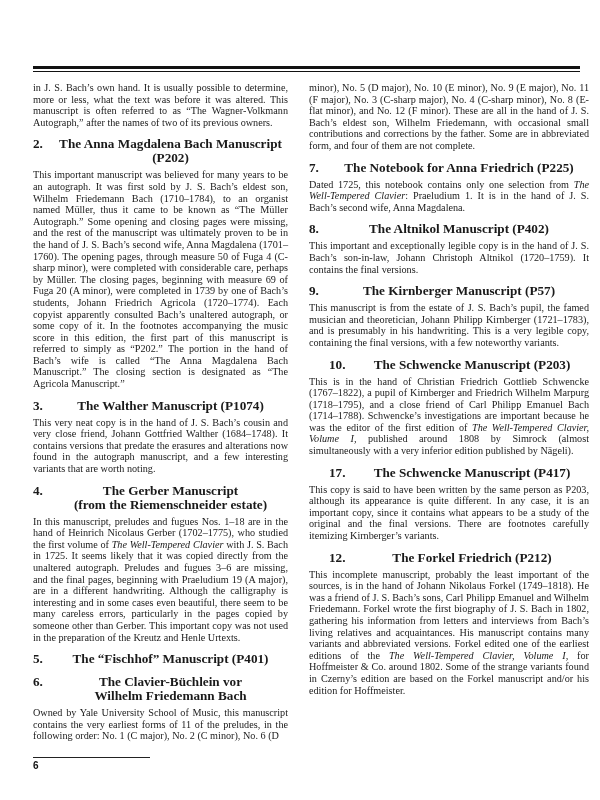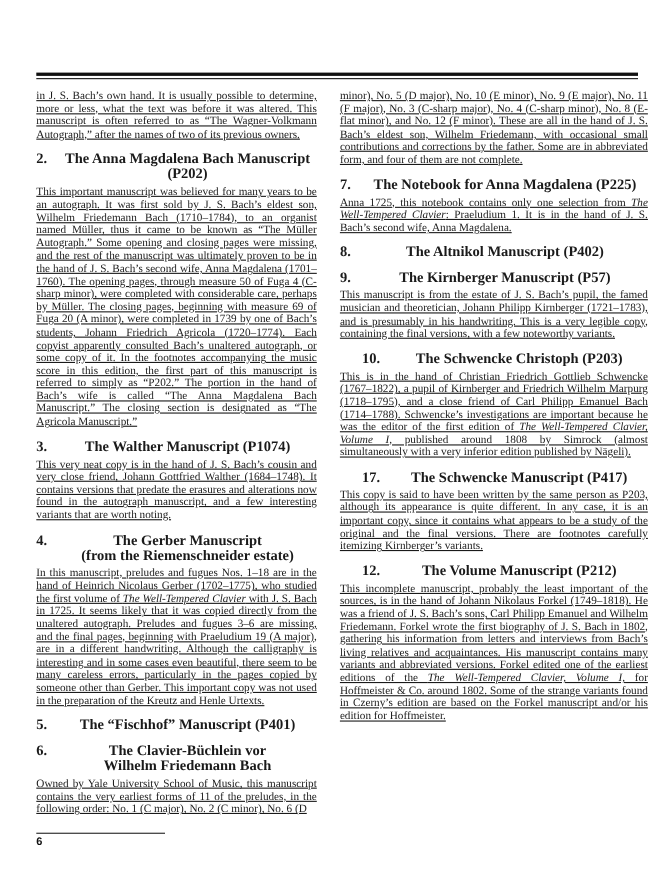--- a/index.html
+++ b/index.html
@@ -4,21 +4,21 @@
 <style>
   html, body { margin: 0; padding: 0; background: #ffffff; }
   body { width: 600px; height: 800px; position: relative; overflow: hidden;
          font-family: "Liberation Serif", "DejaVu Serif", serif; color: #1a1a1a; }
   .top-rule { position: absolute; left: 33px; top: 66px; width: 547px; }
   .top-rule .thick { height: 3px; background: #111; }
   .top-rule .thin { height: 1px; background: #111; margin-top: 2px; }
   .col { position: absolute; top: 82px; font-size: 10.2px; line-height: 11.6px; }
   .col.left { left: 33px; width: 255px; }
   .col.right { left: 309px; width: 280px; }
-  p { margin: 0; text-align: justify; hyphens: manual; text-decoration: underline; }
+  p { margin: 0; text-align: justify; hyphens: manual; }
   h2 { margin: 9px 0 4px 0; font-size: 13.2px; line-height: 14px; font-weight: bold; display: flex; }
   h2 .num { flex: 0 0 auto; min-width: 20px; }
   h2 .num.wide { min-width: 26px; margin-left: 20px; }
   h2 .title { flex: 1 1 auto; text-align: center; }
   em { font-style: italic; }
   .bottom-rule { position: absolute; left: 33px; top: 757px; width: 117px; height: 1px; background: #222; }
   .page-num { position: absolute; left: 33px; top: 760px; font-family: "Liberation Sans", "DejaVu Sans", sans-serif;
               font-weight: bold; font-size: 10px; color: #111; }
 </style>
 </head>
@@ -66,48 +66,49 @@
     </span>
   </h2>
   <p>Owned by Yale University School of Music, this manuscript contains the very earliest forms of 11 of the preludes, in the following order: No. 1 (C major), No. 2 (C minor), No. 6 (D</p>
 </div>
 
 <div class="col right">
   <p>minor), No. 5 (D major), No. 10 (E minor), No. 9 (E major), No. 11 (F major), No. 3 (C-sharp major), No. 4 (C-sharp minor), No. 8 (E-flat minor), and No. 12 (F minor). These are all in the hand of J. S. Bach’s eldest son, Wilhelm Friedemann, with occasional small contributions and correc­tions by the father. Some are in abbreviated form, and four of them are not complete.</p>
 
   <h2>
     <span class="num">7.</span>
-    <span class="title">The Notebook for Anna Magdalena (P225)</span>
+    <span class="title">The Notebook for Anna Friedrich (P225)</span>
   </h2>
-  <p><span>Anna 1725, this notebook contains only one selection from </span><em>The Well-Tempered Clavier</em><span>: Praeludium 1. It is in the hand of J. S. Bach’s second wife, Anna Magdalena.</span></p>
+  <p><span>Dated 1725, this notebook contains only one selection from </span><em>The Well-Tempered Clavier</em><span>: Praeludium 1. It is in the hand of J. S. Bach’s second wife, Anna Magdalena.</span></p>
 
   <h2>
     <span class="num">8.</span>
     <span class="title">The Altnikol Manuscript (P402)</span>
   </h2>
+  <p>This important and exceptionally legible copy is in the hand of J. S. Bach’s son-in-law, Johann Christoph Altnikol (1720–1759). It contains the final versions.</p>
 
   <h2>
     <span class="num">9.</span>
     <span class="title">The Kirnberger Manuscript (P57)</span>
   </h2>
   <p>This manuscript is from the estate of J. S. Bach’s pupil, the famed musician and theoretician, Johann Philipp Kirnberger (1721–1783), and is presumably in his handwriting. This is a very legible copy, containing the final versions, with a few noteworthy variants.</p>
 
   <h2>
     <span class="num wide">10.</span>
-    <span class="title">The Schwencke Christoph (P203)</span>
+    <span class="title">The Schwencke Manuscript (P203)</span>
   </h2>
   <p><span>This is in the hand of Christian Friedrich Gottlieb Schwencke (1767–1822), a pupil of Kirnberger and Friedrich Wilhelm Marpurg (1718–1795), and a close friend of Carl Philipp Emanuel Bach (1714–1788). Schwencke’s investiga­tions are important because he was the editor of the first edition of </span><em>The Well-Tempered Clavier, Volume I,</em><span> published around 1808 by Simrock (almost simultaneously with a very inferior edition published by Nägeli).</span></p>
 
   <h2>
     <span class="num wide">17.</span>
     <span class="title">The Schwencke Manuscript (P417)</span>
   </h2>
   <p>This copy is said to have been written by the same person as P203, although its appearance is quite different. In any case, it is an important copy, since it contains what appears to be a study of the original and the final versions. There are foot­notes carefully itemizing Kirnberger’s variants.</p>
 
   <h2>
     <span class="num wide">12.</span>
-    <span class="title">The Volume Manuscript (P212)</span>
+    <span class="title">The Forkel Friedrich (P212)</span>
   </h2>
   <p><span>This incomplete manuscript, probably the least important of the sources, is in the hand of Johann Nikolaus Forkel (1749–1818). He was a friend of J. S. Bach’s sons, Carl Philipp Emanuel and Wilhelm Friedemann. Forkel wrote the first biography of J. S. Bach in 1802, gathering his infor­mation from letters and interviews from Bach’s living relatives and acquaintances. His manuscript contains many variants and abbreviated versions. Forkel edited one of the earliest editions of the </span><em>The Well-Tempered Clavier, Volume I,</em><span> for Hoffmeister &amp; Co. around 1802. Some of the strange variants found in Czerny’s edition are based on the Forkel manuscript and/or his edition for Hoffmeister.</span></p>
 </div>
 
 <div class="bottom-rule"></div>
 <div class="page-num">6</div>
 
 </body></html>

